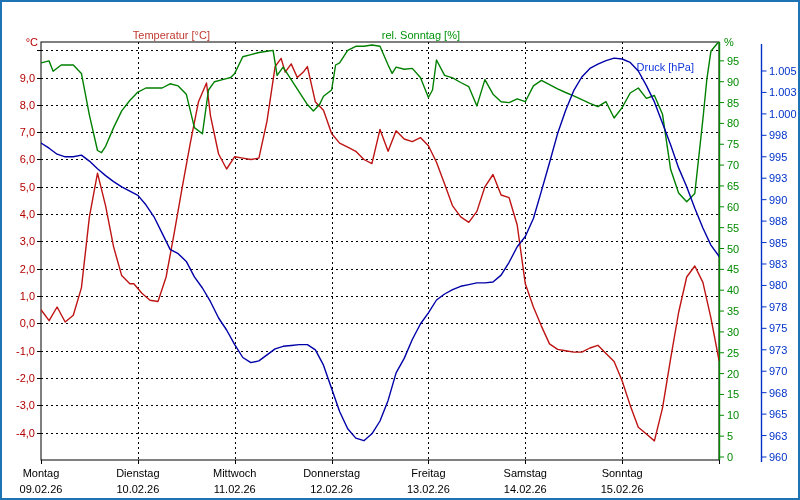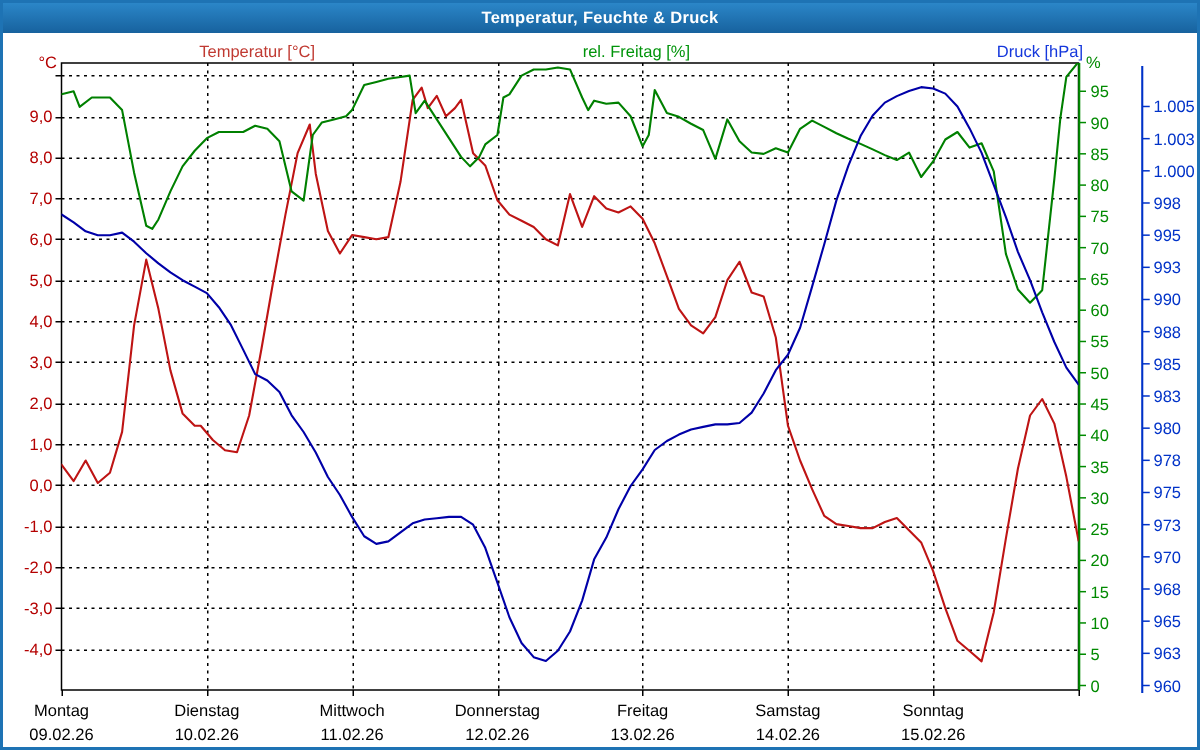--- a/index.html
+++ b/index.html
@@ -3,37 +3,34 @@
 <meta charset="utf-8">
 <style>
   html,body{margin:0;padding:0;background:#ffffff;font-family:"Liberation Sans",sans-serif;}
   .window{position:relative;width:800px;height:500px;box-sizing:border-box;border:2px solid #1E73B4;background:#ffffff;overflow:hidden;}
   .titlebar{position:absolute;left:0;top:0;width:796px;height:20px;
     background:linear-gradient(#2b86c8,#17629e);color:#ffffff;font-weight:bold;
     font-size:11px;text-align:center;line-height:20px;letter-spacing:.2px;}
   .hdr{position:absolute;top:27px;font-size:11px;width:140px;text-align:right;}
   .hdr-temp{left:68px;color:#C03A32;}
   .hdr-hum{left:318px;color:#00940A;}
-  .hdr-press{left:580px;color:#1437DC;}
+  .hdr-press{left:552px;color:#1437DC;margin-top:32px;}
   .unit{position:absolute;top:34px;font-size:11px;}
   .unit-c{left:12px;width:24px;text-align:right;color:#B40000;}
   .unit-pct{left:722px;color:#008A00;}
   .unit-hpa{left:798px;color:#0032C8;}
   svg text{font-family:"Liberation Sans",sans-serif;font-size:11px;}
 </style>
 </head>
 <body>
 
 <div class="window">
-  <div class="titlebar">
-    <span>Temperatur, Feuchte &amp; Druck</span>
-  </div>
 
   <span class="hdr hdr-temp">Temperatur [°C]</span>
-  <span class="hdr hdr-hum">rel. Freitag [%]</span>
+  <span class="hdr hdr-hum">rel. Sonntag [%]</span>
   <span class="hdr hdr-press">Druck [hPa]</span>
 
   <span class="unit unit-c">°C</span>
   <span class="unit unit-pct">%</span>
   <span class="unit unit-hpa">hPa</span>
 
   <svg id="plot-svg" width="796" height="496" viewBox="0 0 796 496" style="position:absolute;left:0;top:0;">
       <defs>
         <clipPath id="plotclip">
           <rect x="39" y="40" width="678" height="418"></rect>

